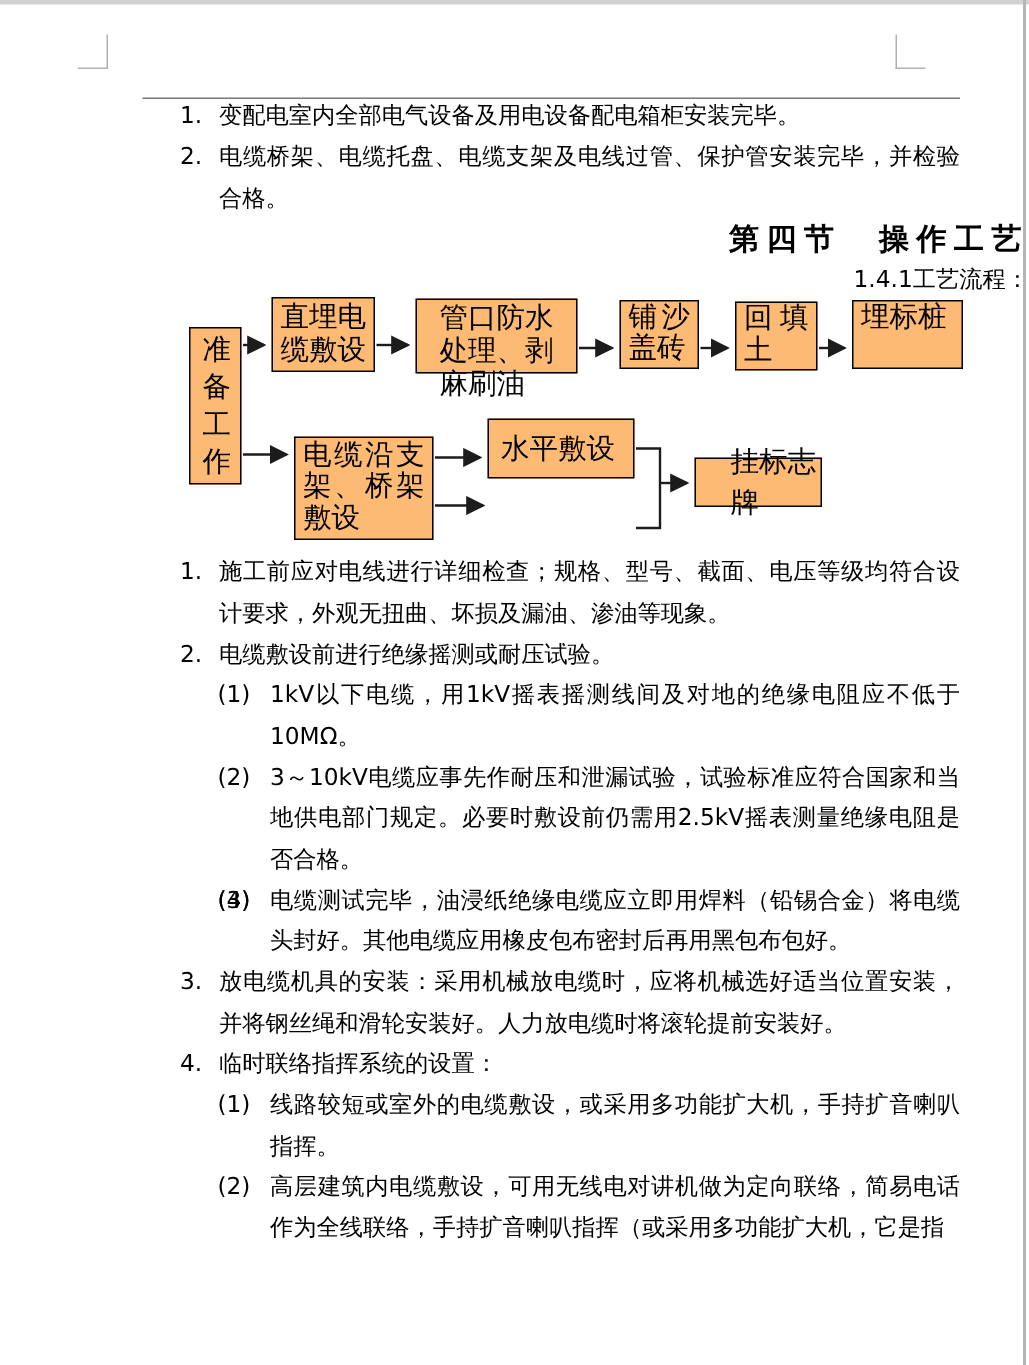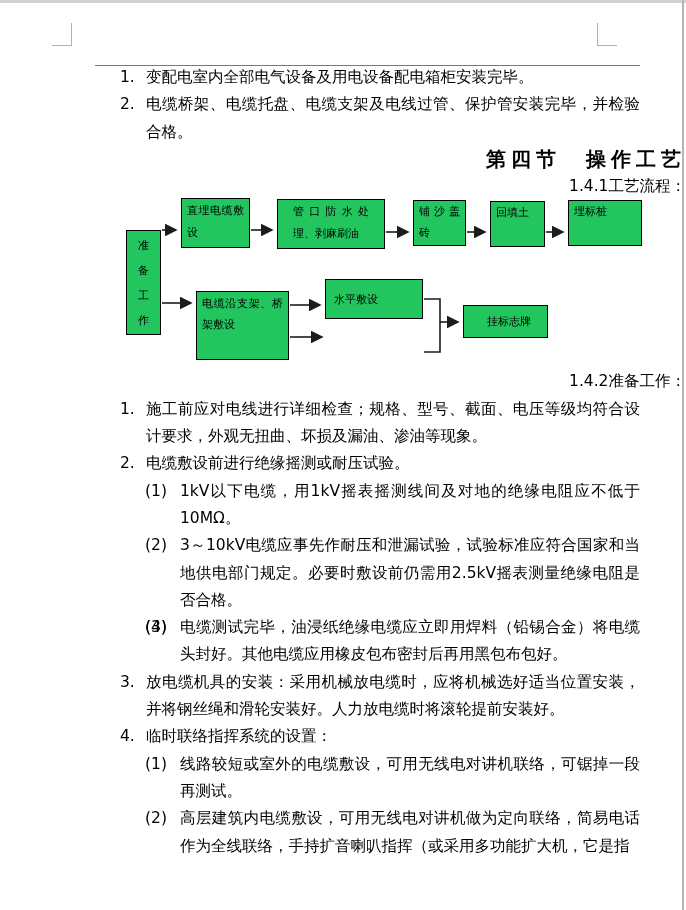--- a/index.html
+++ b/index.html
@@ -21,23 +21,23 @@
   .txt-main{margin:0 46px 0 146px;text-align:justify;}
   .sub{position:relative;}
   .num-sub{position:absolute;left:145px;top:0;}
   .txt-sub{margin:0 46px 0 180px;text-align:justify;}
 
   .doc-title{text-align:right;font-weight:bold;font-size:20px;letter-spacing:5px;}
   .heading{padding-left:87px;text-align:right;}
   .h-num{display:inline-block;width:51px;}
 
   .flowchart{position:relative;height:176px;margin-top:-8px;}
-  .fbox{position:absolute;border:1px solid #000;background:#22c55e;box-sizing:border-box;font-size:11px;}
+  .fbox{position:absolute;border:1px solid #000;background:#fdba74;box-sizing:border-box;font-size:19px;}
   .fjust{text-align:justify;}
-  #fb-prep{left:126px;top:38px;width:35px;height:105px;display:flex;align-items:center;justify-content:center;}
+  #fb-prep{left:126px;top:26px;width:35px;height:105px;display:flex;align-items:center;justify-content:center;}
   #fb-prep span{display:inline-block;width:17px;word-break:break-all;line-height:25px;text-align:center;}
   #fb-zhimai{left:181px;top:6px;width:69px;height:50px;padding:1px 5px;line-height:22px;}
   #fb-guankou{left:277px;top:7px;width:108px;height:50px;padding:1px 15px;line-height:22px;}
   #fb-pusha{left:413px;top:8px;width:53px;height:46px;padding:0 5px;line-height:21px;}
   #fb-huitian{left:490px;top:9px;width:55px;height:46px;padding:0 5px;line-height:21px;}
   #fb-maibiao{left:568px;top:8px;width:74px;height:46px;padding:0 5px;line-height:21px;}
   #fb-yanzhijia{left:196px;top:99px;width:93px;height:69px;padding:1px 5px;line-height:21px;}
   #fb-shuiping{left:325px;top:87px;width:98px;height:40px;display:flex;align-items:center;padding-left:8px;}
   #fb-chuizhi{left:327px;top:141px;width:96px;height:39px;display:flex;align-items:center;padding-left:8px;}
   #fb-guabiao{left:463px;top:113px;width:85px;height:33px;display:flex;align-items:center;padding-left:23px;}
@@ -103,23 +103,20 @@
       <div class="fbox fjust" id="fb-zhimai">直埋电缆敷设</div>
       <div class="fbox fjust" id="fb-guankou">管口防水处理、剥麻刷油</div>
       <div class="fbox fjust" id="fb-pusha">铺沙盖砖</div>
       <div class="fbox fjust" id="fb-huitian">回填土</div>
       <div class="fbox fjust" id="fb-maibiao">埋标桩</div>
       <div class="fbox fjust" id="fb-yanzhijia">电缆沿支架、桥架敷设</div>
       <div class="fbox" id="fb-shuiping">水平敷设</div>
       <div class="fbox" id="fb-guabiao">挂标志牌</div>
     </div>
 
-    <div class="heading">
-      <span class="h-num">1.4.2</span><span>准备工作：</span>
-    </div>
 
     <div id="prep-list">
         <div class="item">
     <span class="num-main">1.</span>
     <div class="txt-main">施工前应对电线进行详细检查；规格、型号、截面、电压等级均符合设计要求，外观无扭曲、坏损及漏油、渗油等现象。</div>
     <div class="subs"></div>
   </div>
         <div class="item">
     <span class="num-main">2.</span>
     <div class="txt-main">电缆敷设前进行绝缘摇测或耐压试验。</div>
@@ -145,21 +142,21 @@
     <span class="num-main">3.</span>
     <div class="txt-main">放电缆机具的安装：采用机械放电缆时，应将机械选好适当位置安装，并将钢丝绳和滑轮安装好。人力放电缆时将滚轮提前安装好。</div>
     <div class="subs"></div>
   </div>
         <div class="item">
     <span class="num-main">4.</span>
     <div class="txt-main">临时联络指挥系统的设置：</div>
     <div class="subs">
             <div class="sub">
     <span class="num-sub">(1)</span>
-    <div class="txt-sub">线路较短或室外的电缆敷设，可用无线电对讲机联络，可锯掉一段再测试。</div>
+    <div class="txt-sub">线路较短或室外的电缆敷设，或采用多功能扩大机，手持扩音喇叭指挥。</div>
   </div>
             <div class="sub">
     <span class="num-sub">(2)</span>
     <div class="txt-sub">高层建筑内电缆敷设，可用无线电对讲机做为定向联络，简易电话作为全线联络，手持扩音喇叭指挥（或采用多功能扩大机，它是指</div>
   </div>
           </div>
   </div>
       </div>
   </div>
 </div>

